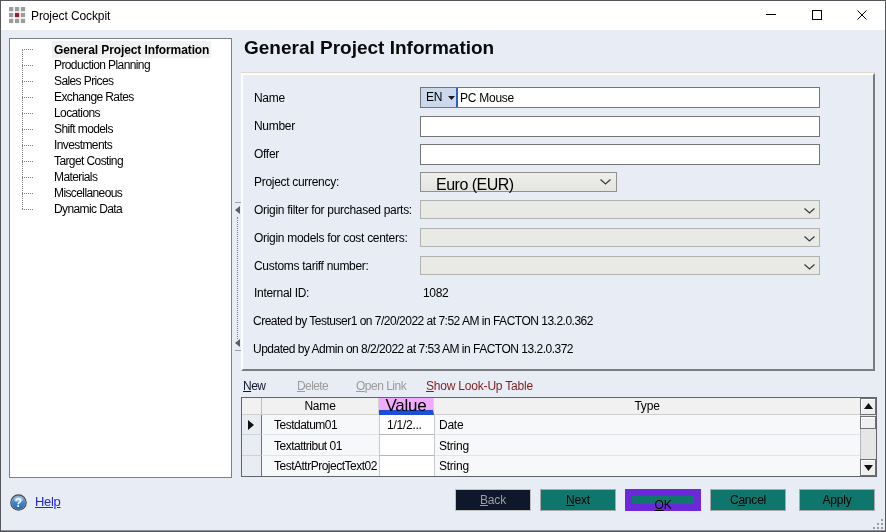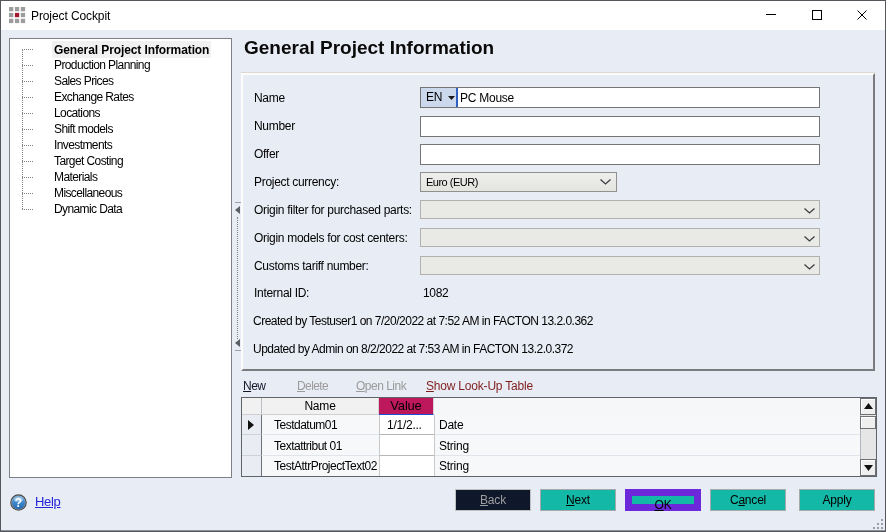--- a/index.html
+++ b/index.html
@@ -19,21 +19,21 @@
 
 .formpanel{position:absolute;left:241px;top:73px;width:634px;height:298px;border-width:2px;border-style:solid;border-color:#fcfcfa #797b7f #797b7f #fcfcfa;box-shadow:0 -1px 0 #ddd9d0}
 .flabel{position:absolute;left:254px;font-size:12px;letter-spacing:-0.3px;color:#000;line-height:14px;white-space:nowrap}
 .tinput{position:absolute;left:420px;width:400px;height:21px;background:#fff;border:1px solid #757575}
 .combo3{position:absolute;left:420px;width:400px;height:19px;background:#e9e9e6;border:1px solid #b2b2ac}
 
 .tbar{position:absolute;font-size:12px;letter-spacing:-0.35px;line-height:14px;white-space:nowrap}
 
 .tblwrap{position:absolute;left:241px;top:397px;width:636px;height:80px;border:1px solid #60636a;background:#f6f7f9}
 
-.btn{position:absolute;top:489px;width:76px;height:22px;background:#14b8a6;border:1px solid #a7a8aa;font-size:12px;letter-spacing:-0.2px;color:#000;text-align:center;line-height:20px}
+.btn{position:absolute;top:489px;width:76px;height:22px;background:#0f766e;border:1px solid #a7a8aa;font-size:12px;letter-spacing:-0.2px;color:#000;text-align:center;line-height:20px}
 </style>
 </head>
 <body>
 <div class="win"></div>
 <div class="abs" style="left:1px;top:530px;width:884px;height:1px;background:#8c8f95"></div>
 <div class="titlebar"></div>
 
 <svg class="abs" style="left:9px;top:7px" width="17" height="17">
   <rect x="0" y="0" width="4.3" height="4.3" fill="#9c9c9c"></rect>
     <rect x="5.9" y="0" width="4.3" height="4.3" fill="#9c9c9c"></rect>
@@ -112,21 +112,21 @@
   <div class="abs" style="left:460px;top:91px;font-size:12px;letter-spacing:-0.25px">PC Mouse</div>
 
   <div class="flabel" style="top:119px">Number</div>
   <div class="tinput" style="top:116px"></div>
 
   <div class="flabel" style="top:147px">Offer</div>
   <div class="tinput" style="top:144px"></div>
 
   <div class="flabel" style="top:175px">Project currency:</div>
   <div class="abs" style="left:420px;top:172px;width:197px;height:20px;background:linear-gradient(#efefed,#e3e3e0);border:1px solid #909090"></div>
-  <div class="abs" style="left:426px;top:176px;font-size:11px;letter-spacing:-0.5px">Euro (EUR)</div>
+  <div class="abs" style="left:436px;top:176px;font-size:16px;letter-spacing:-0.5px">Euro (EUR)</div>
   <svg class="abs" style="left:600px;top:179px" width="11" height="6">
       <polyline points="0.5,0.5 5.5,5 10.5,0.5" fill="none" stroke="#3c4043" stroke-width="1.3"></polyline>
     </svg>
 
   <div class="flabel" style="top:203px">Origin filter for purchased parts:</div>
   <div class="combo3" style="top:200px"></div>
   <svg class="abs" style="left:804px;top:208px" width="11" height="6">
       <polyline points="0.5,0.5 5.5,5 10.5,0.5" fill="none" stroke="#3c4043" stroke-width="1.3"></polyline>
     </svg>
 
@@ -154,21 +154,22 @@
   <div class="tbar" style="left:297px;top:379px;color:#9b9b9b;letter-spacing:-0.6px"><u>D</u>elete</div>
   <div class="tbar" style="left:356px;top:379px;color:#9b9b9b;letter-spacing:-0.5px"><u>O</u>pen Link</div>
   <div class="tbar" style="left:426px;top:379px;color:#7f1d1d;letter-spacing:-0.2px"><u>S</u>how Look-Up Table</div>
 </div>
 
 <div id="table">
 <div class="tblwrap">
 
   <div class="abs" style="left:0;top:0;width:20px;height:17px;background:#f1f1f1;border-right:1px solid #b9bdc4;border-bottom:1px solid #cfcfcf"></div>
   <div class="abs" style="left:20px;top:0;width:117px;height:17px;background:#f1f1f1;border-right:1px solid #d4d4d4;border-bottom:1px solid #cfcfcf;font-size:12px;letter-spacing:-0.2px;text-align:center;line-height:16px">Name</div>
-  <div class="abs" style="left:137px;top:0;width:55px;height:17px;background:#be185d;border-right:1px solid #d4d4d4;border-bottom:1px solid #1d4ed8;font-size:13px;letter-spacing:-0.2px;text-align:center;line-height:16px">Value</div>
+  <div class="abs" style="left:137px;top:0;width:55px;height:17px;background:#f0abfc;border-right:1px solid #d4d4d4;border-bottom:5px solid #1d4ed8;font-size:17px;letter-spacing:-0.2px;text-align:center;line-height:16px">Value</div>
+  <div class="abs" style="left:192px;top:0;width:426px;height:17px;background:#f1f1f1;border-bottom:1px solid #cfcfcf;font-size:12px;letter-spacing:-0.2px;text-align:center;line-height:16px">Type</div>
 
   <div class="abs" style="left:0;top:17px;width:20px;height:20px;background:#e9ecf2;border-right:1px solid #6e7278;border-bottom:1px solid #ccd1da"></div>
   <div class="abs" style="left:0;top:37px;width:20px;height:21px;background:#e9ecf2;border-right:1px solid #6e7278;border-bottom:1px solid #ccd1da"></div>
   <div class="abs" style="left:0;top:58px;width:20px;height:20px;background:#e9ecf2;border-right:1px solid #6e7278"></div>
   <svg class="abs" style="left:6px;top:22px" width="6" height="10">
         <polygon points="0,0 6,5 0,10" fill="#111"></polygon>
       </svg>
   <div class="abs" style="left:21px;top:17px;width:597px;height:20px;background:#f7f8fa;border-bottom:1px solid #e0e4eb"></div>
   <div class="abs" style="left:21px;top:37px;width:597px;height:21px;background:#f7f8fa;border-bottom:1px solid #e0e4eb"></div>
   <div class="abs" style="left:21px;top:58px;width:597px;height:20px;background:#f7f8fa"></div>

